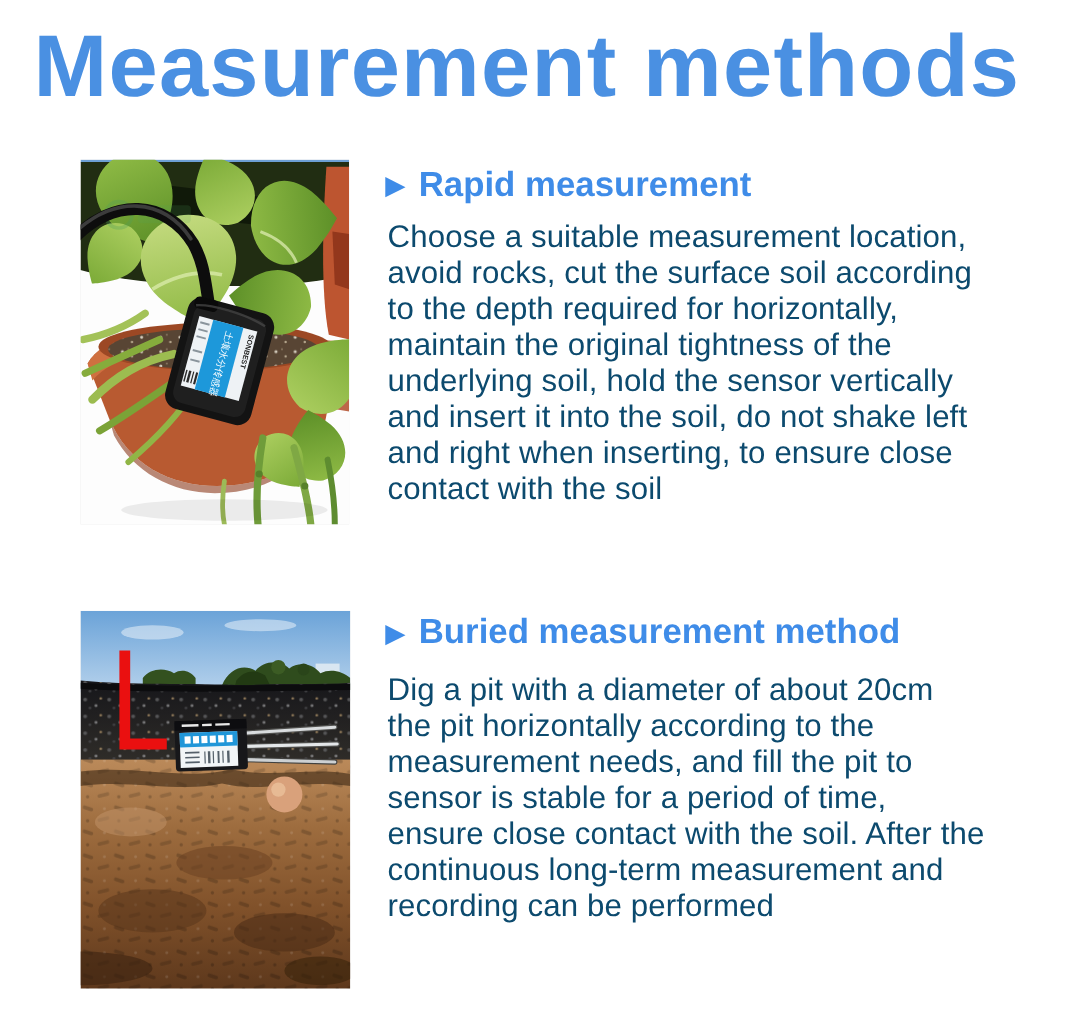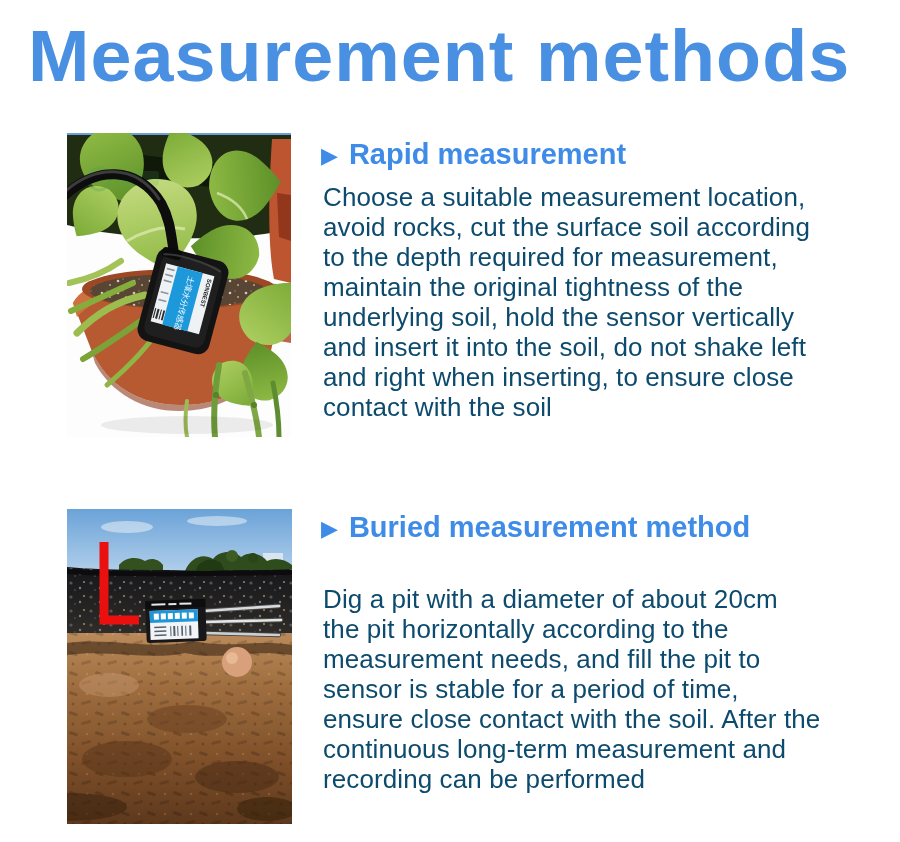--- a/index.html
+++ b/index.html
@@ -58,21 +58,21 @@
   .body-text {
     position: absolute;
     left: 323px;
     width: 565px;
     font-size: 26px;
     line-height: 30px;
     color: #0c4a6e;
     letter-spacing: 0.1px;
   }
   .body-1 { top: 182px; }
-  .body-2 { top: 559px; margin-top: 25px; }
+  .body-2 { top: 559px; }
   .line { white-space: nowrap; }
 </style>
 </head>
 <body>
 
 <div class="page">
 
   <div class="page-title">Measurement methods</div>
 
   <div class="photo photo-1">
@@ -195,21 +195,21 @@
     </svg>
   </div>
 
   <div class="section-text heading sec1-head" style="position:absolute;">
     <span class="bullet">▶</span>
     <span>Rapid measurement</span>
   </div>
   <div class="body-text body-1">
       <div class="line">Choose a suitable measurement location,</div>
       <div class="line">avoid rocks, cut the surface soil according</div>
-      <div class="line">to the depth required for measurement,</div>
+      <div class="line">to the depth required for horizontally,</div>
       <div class="line">maintain the original tightness of the</div>
       <div class="line">underlying soil, hold the sensor vertically</div>
       <div class="line">and insert it into the soil, do not shake left</div>
       <div class="line">and right when inserting, to ensure close</div>
       <div class="line">contact with the soil</div>
     </div>
 
   <div class="photo photo-2">
     <svg width="225" height="315" viewBox="0 0 225 315" xmlns="http://www.w3.org/2000/svg">
       <defs>

